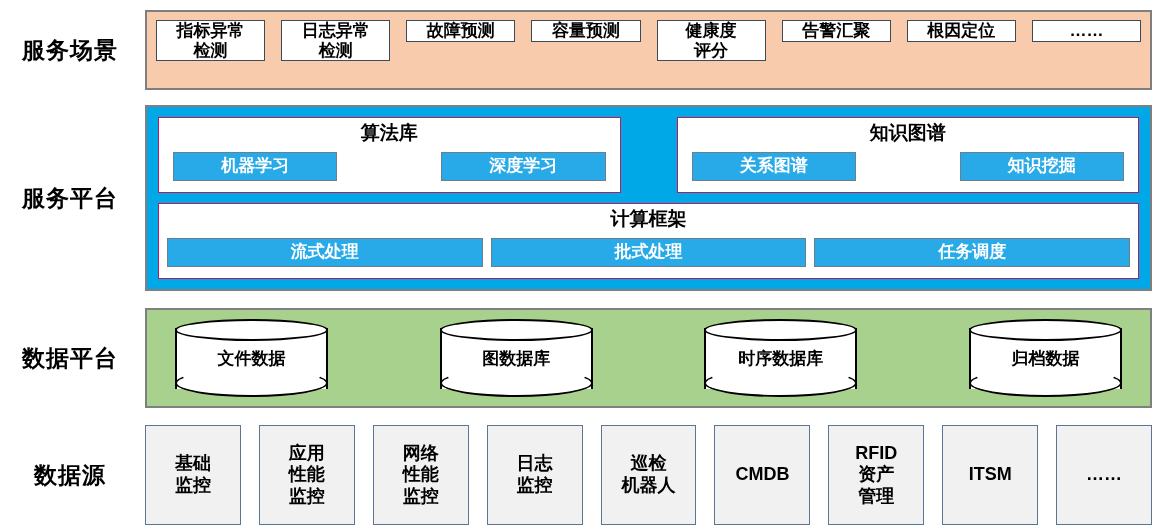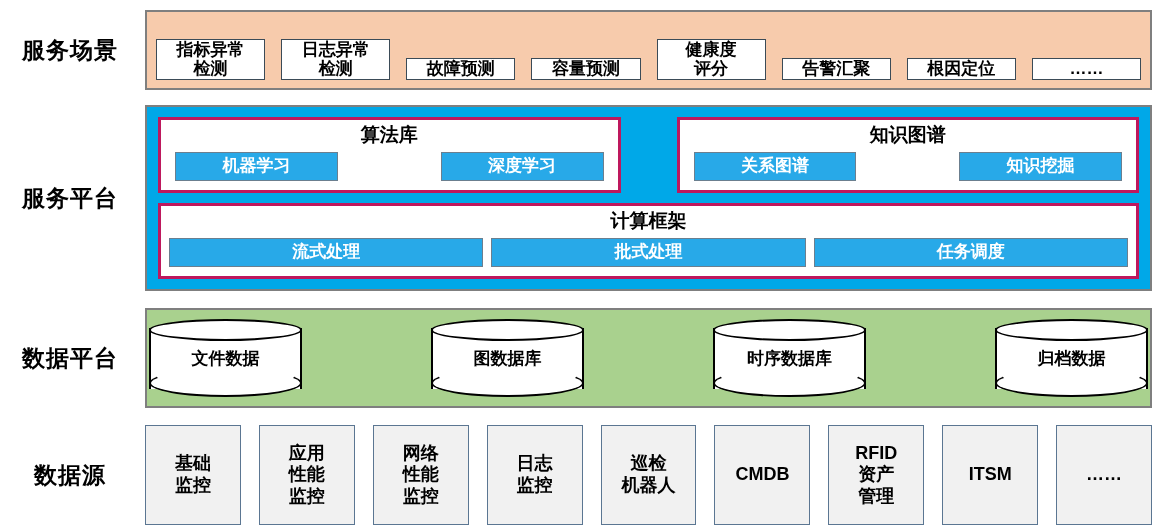--- a/index.html
+++ b/index.html
@@ -32,21 +32,21 @@
     border: 2px solid #7f7f7f;
     display: flex;
     align-items: center;
   }
   .band-scenario { background: #f7cbac; }
   .band-platform { background: #00a8e8; flex-direction: column; justify-content: center; }
   .band-data     { background: #a9d18e; }
 
   
   .scenario-row {
-    display: flex; align-items: flex-end;
+    display: flex; align-items: flex-start;
     width: 100%; height: 100%;
     padding: 8px 9px;
     gap: 16px;
   }
   .scenario-box {
     background: #ffffff;
     border: 1px solid #3b4b57;
     display: flex; align-items: center; justify-content: center;
     text-align: center;
     font-size: 17px; font-weight: bold; color: #000000;
@@ -58,21 +58,21 @@
   
   .platform-grid {
     width: 100%; height: 100%;
     padding: 10px 11px;
     display: flex; flex-direction: column;
     gap: 10px;
   }
   .platform-row { display: flex; gap: 56px; flex: 1 1 0; }
   .module {
     background: #ffffff;
-    border: 3px solid #be185d;
+    border: 1px solid #be185d;
     flex: 1 1 0;
     display: flex; flex-direction: column;
     align-items: center; justify-content: flex-start;
     padding: 5px 8px 8px 8px;
   }
   .module-title {
     font-size: 19px; font-weight: bold; color: #000000;
     line-height: 1.1; margin-bottom: 5px;
   }
   .chip-row {
@@ -93,21 +93,21 @@
     line-height: 1.1;
     white-space: nowrap;
   }
   .chip.w2 { flex: 0 0 38%; }
   .chip.w3 { flex: 1 1 0; }
 
   
   .cyl-row {
     display: flex; width: 100%; height: 100%;
     align-items: center; justify-content: space-between;
-    padding: 0 2px;
+    padding: 0 28px;
     font-family: Liberation Mono, monospace;
   }
   .cylinder {
     position: relative;
     width: 153px; height: 78px;
     flex: 0 0 auto;
   }
   .cyl-body {
     position: absolute; left: 0; top: 9px;
     width: 153px; height: 61px;

